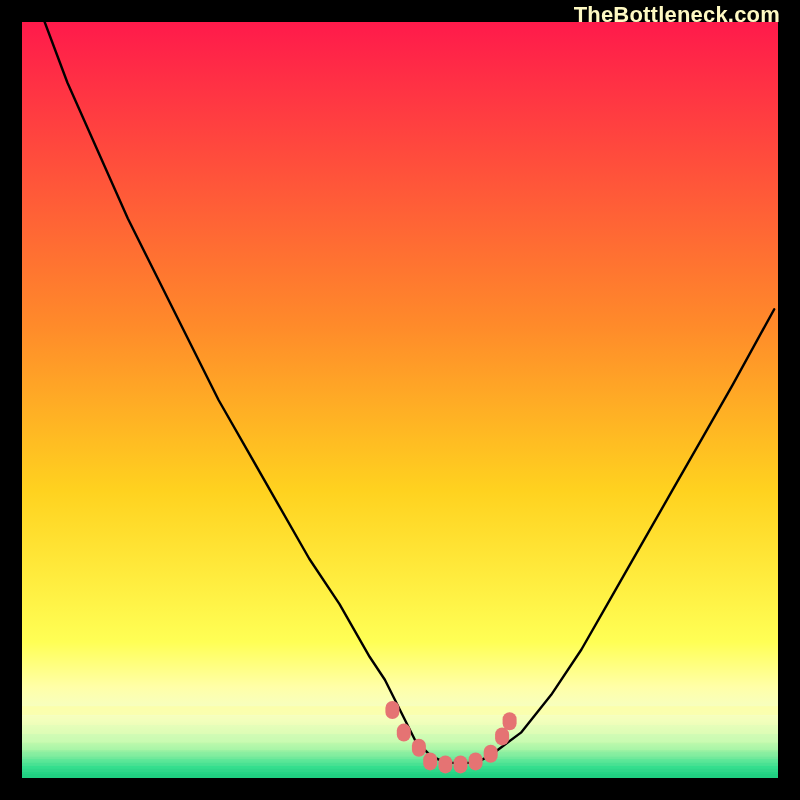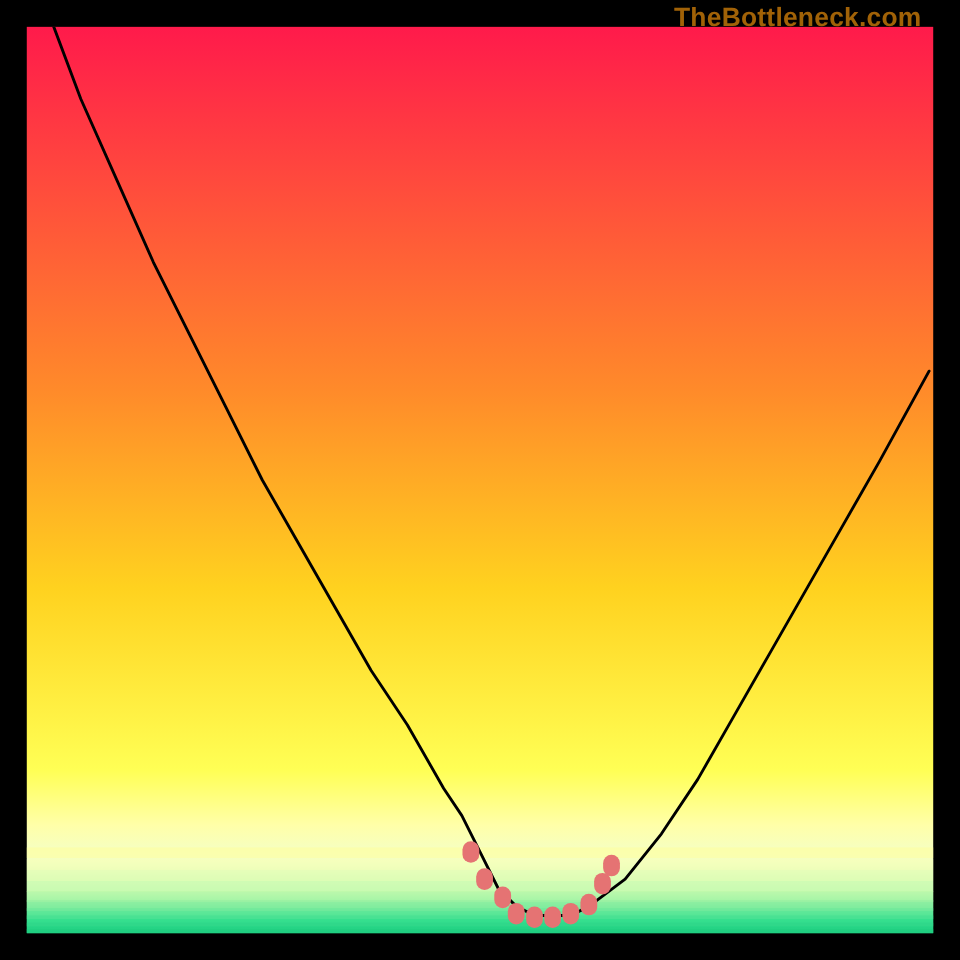--- a/index.html
+++ b/index.html
@@ -11,25 +11,25 @@
     background: #000;
   }
   .plot {
     position: absolute;
     left: 22px; top: 22px;
     width: 756px; height: 756px;
     overflow: hidden;
   }
   .watermark {
     position: absolute;
-    top: 2px; right: 32px;
+    top: 2px; right: 20px;
     font-family: Arial, Helvetica, sans-serif;
     font-size: 22px;
     font-weight: 600;
-    color: #a16207;
+    color: #fef9c3;
     letter-spacing: 0.2px;
   }
 </style>
 </head>
 <body>
 
 <div class="frame">
   <div class="plot">
     <svg id="chart-svg" width="756" height="756" viewBox="0 0 756 756">
         <defs>

